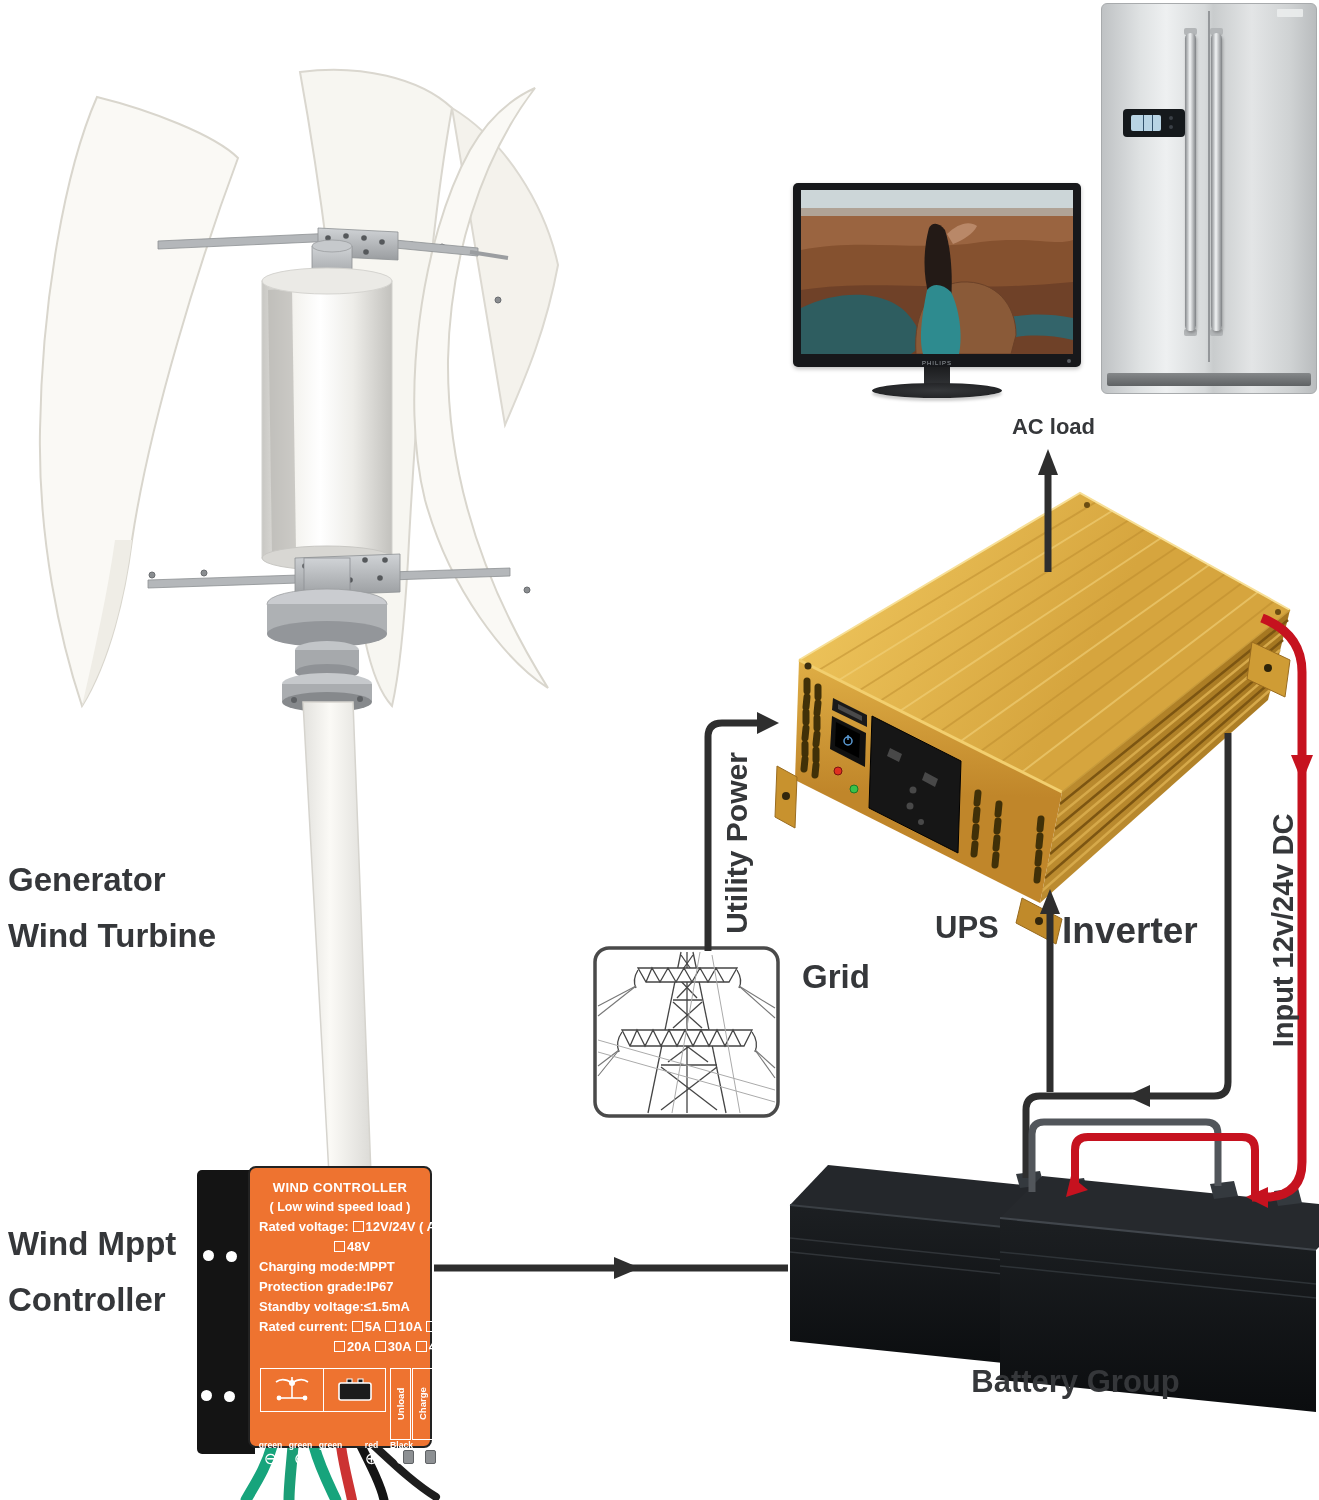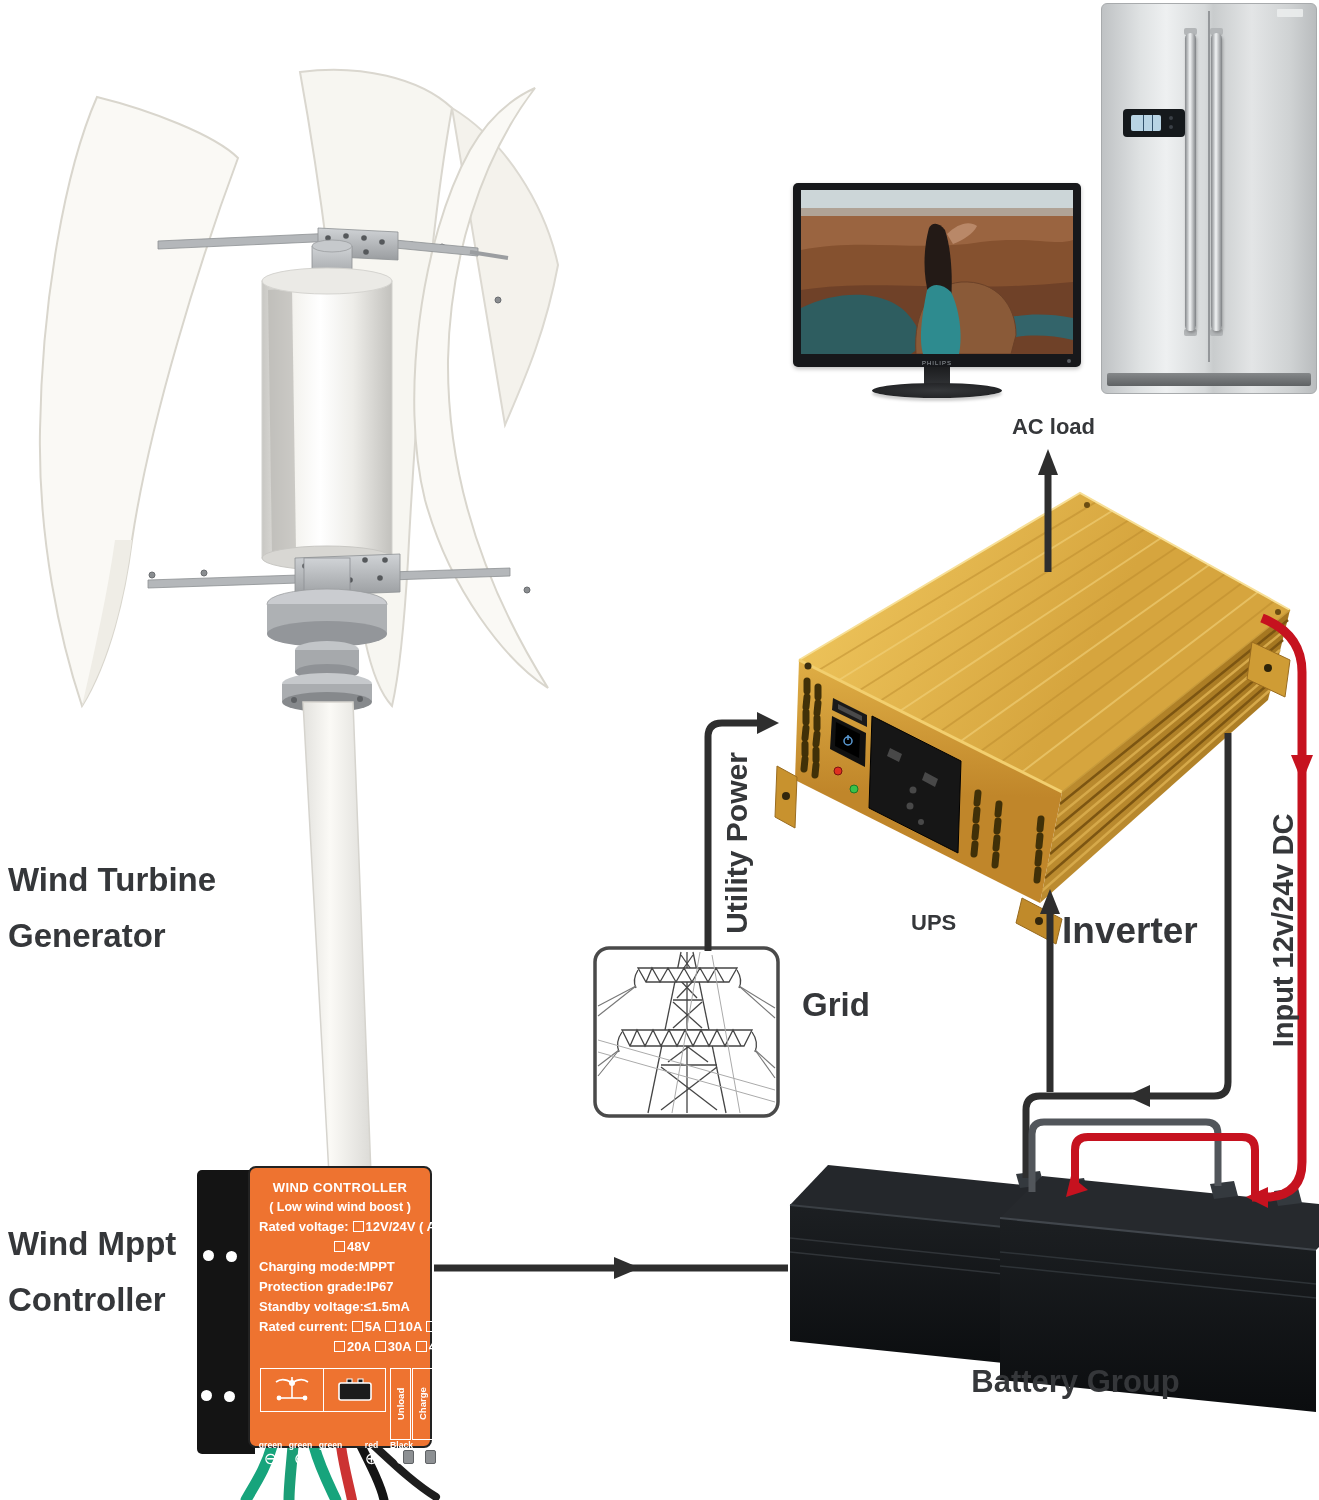--- a/index.html
+++ b/index.html
@@ -7,23 +7,23 @@
           font-family:"Liberation Sans","DejaVu Sans",sans-serif;}
   svg{display:block;}
   #scene{position:absolute;left:0;top:0;}
 
   
   .lbl{position:absolute;font-weight:bold;color:#35373a;white-space:nowrap;}
   .lbl-2line div{line-height:56px;}
   #wt-label{left:8px;top:852px;font-size:33px;}
   #mppt-label{left:8px;top:1216px;font-size:33px;}
   #acload-label{left:955px;top:414px;width:140px;text-align:right;font-size:22px;}
-  #ups-label{left:911px;top:910px;font-size:22px;}
+  #ups-label{left:935px;top:910px;font-size:31px;}
   #inverter-label{left:1062px;top:910px;font-size:37px;}
-  #grid-label{left:802px;top:986px;font-size:33px;}
+  #grid-label{left:802px;top:958px;font-size:33px;}
   #battery-label{left:948px;top:1364px;width:255px;text-align:center;font-size:31px;}
   #utility-label{left:612px;top:826px;width:250px;text-align:center;transform:rotate(-90deg);font-size:30px;}
   #inputdc-label{left:1136px;top:914px;width:295px;text-align:center;transform:rotate(-90deg);font-size:29px;}
 
   
   #controller{position:absolute;left:197px;top:1150px;width:250px;height:320px;}
   .ctl-bracket{position:absolute;left:0;top:20px;width:58px;height:284px;background:#141414;border-radius:5px 0 0 5px;}
   .ctl-hole{position:absolute;width:11px;height:11px;border-radius:50%;background:#fff;}
   .ctl-panel{position:absolute;left:51px;top:16px;width:184px;height:282px;background:#ee7330;
              border:2px solid #222;border-radius:8px;color:#fff;font-weight:bold;box-sizing:border-box;}
@@ -401,21 +401,21 @@
 
 <div id="controller">
   <div class="ctl-bracket">
     <div class="ctl-hole" style="left:6px;top:80px;"></div>
     <div class="ctl-hole" style="left:29px;top:81px;"></div>
     <div class="ctl-hole" style="left:4px;top:220px;"></div>
     <div class="ctl-hole" style="left:27px;top:221px;"></div>
   </div>
   <div class="ctl-panel">
     <div class="cp-title">WIND CONTROLLER</div>
-    <div class="cp-sub">( Low wind wind boost )</div>
+    <div class="cp-sub">( Low wind speed load )</div>
     <div class="cp-line">
       <span>Rated voltage:</span><span class="cb"></span><span>12V/24V ( Auto )</span>
     </div>
     <div class="cp-line ind">
       <span class="cb"></span><span>48V</span>
     </div>
     <div class="cp-line">Charging mode:MPPT</div>
     <div class="cp-line">Protection grade:IP67</div>
     <div class="cp-line">Standby voltage:≤1.5mA</div>
     <div class="cp-line">
@@ -516,22 +516,22 @@
   <div class="fr-display">
     <div class="fr-disp-screen"></div>
     <div class="fr-dot" style="right:12px;top:7px;"></div>
     <div class="fr-dot" style="right:12px;top:16px;"></div>
   </div>
   <div class="fr-logo"></div>
   <div class="fr-kick"></div>
 </div>
 
 <div class="lbl lbl-2line" id="wt-label">
+  <div>Generator</div>
   <div>Wind Turbine</div>
-  <div>Generator</div>
 </div>
 <div class="lbl lbl-2line" id="mppt-label">
   <div>Wind Mppt</div>
   <div>Controller</div>
 </div>
 <div class="lbl" id="acload-label">AC load</div>
 <div class="lbl" id="ups-label">UPS</div>
 <div class="lbl" id="inverter-label">Inverter</div>
 <div class="lbl" id="grid-label">Grid</div>
 <div class="lbl" id="battery-label">Battery Group</div>

